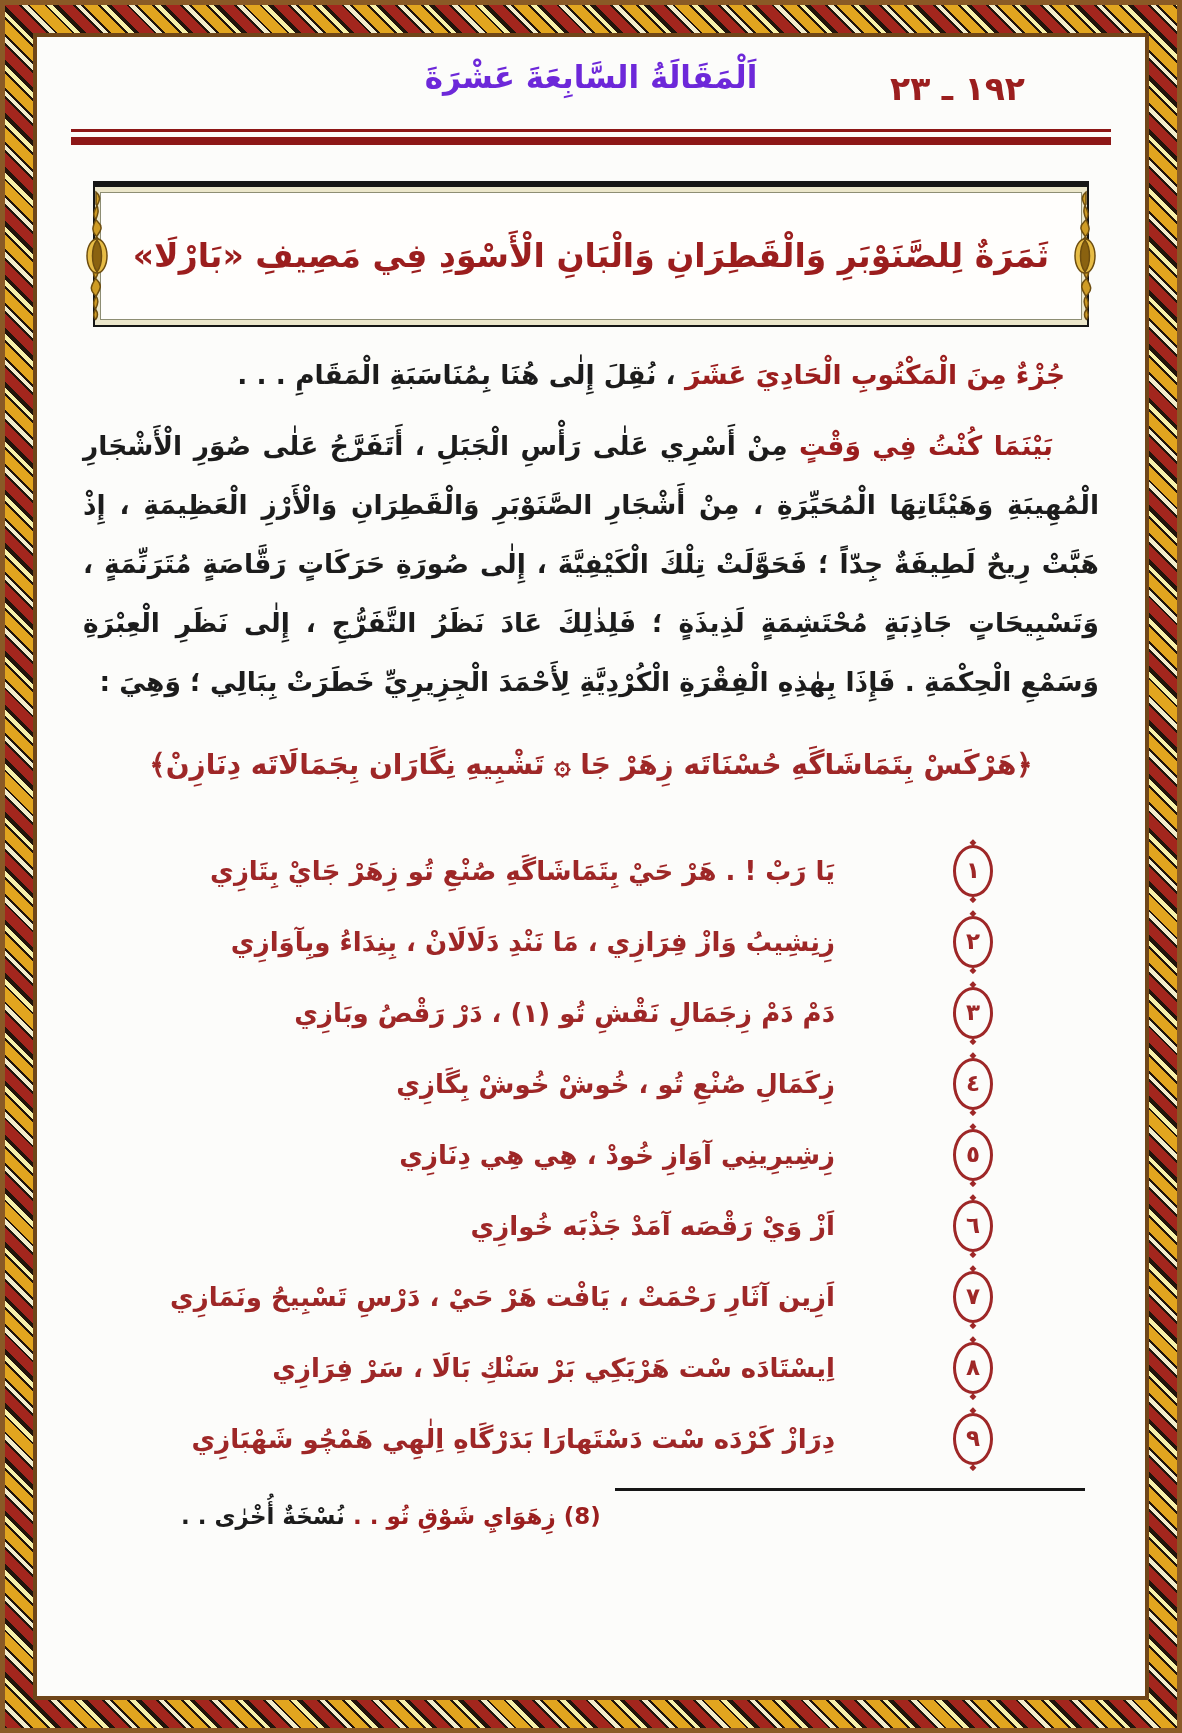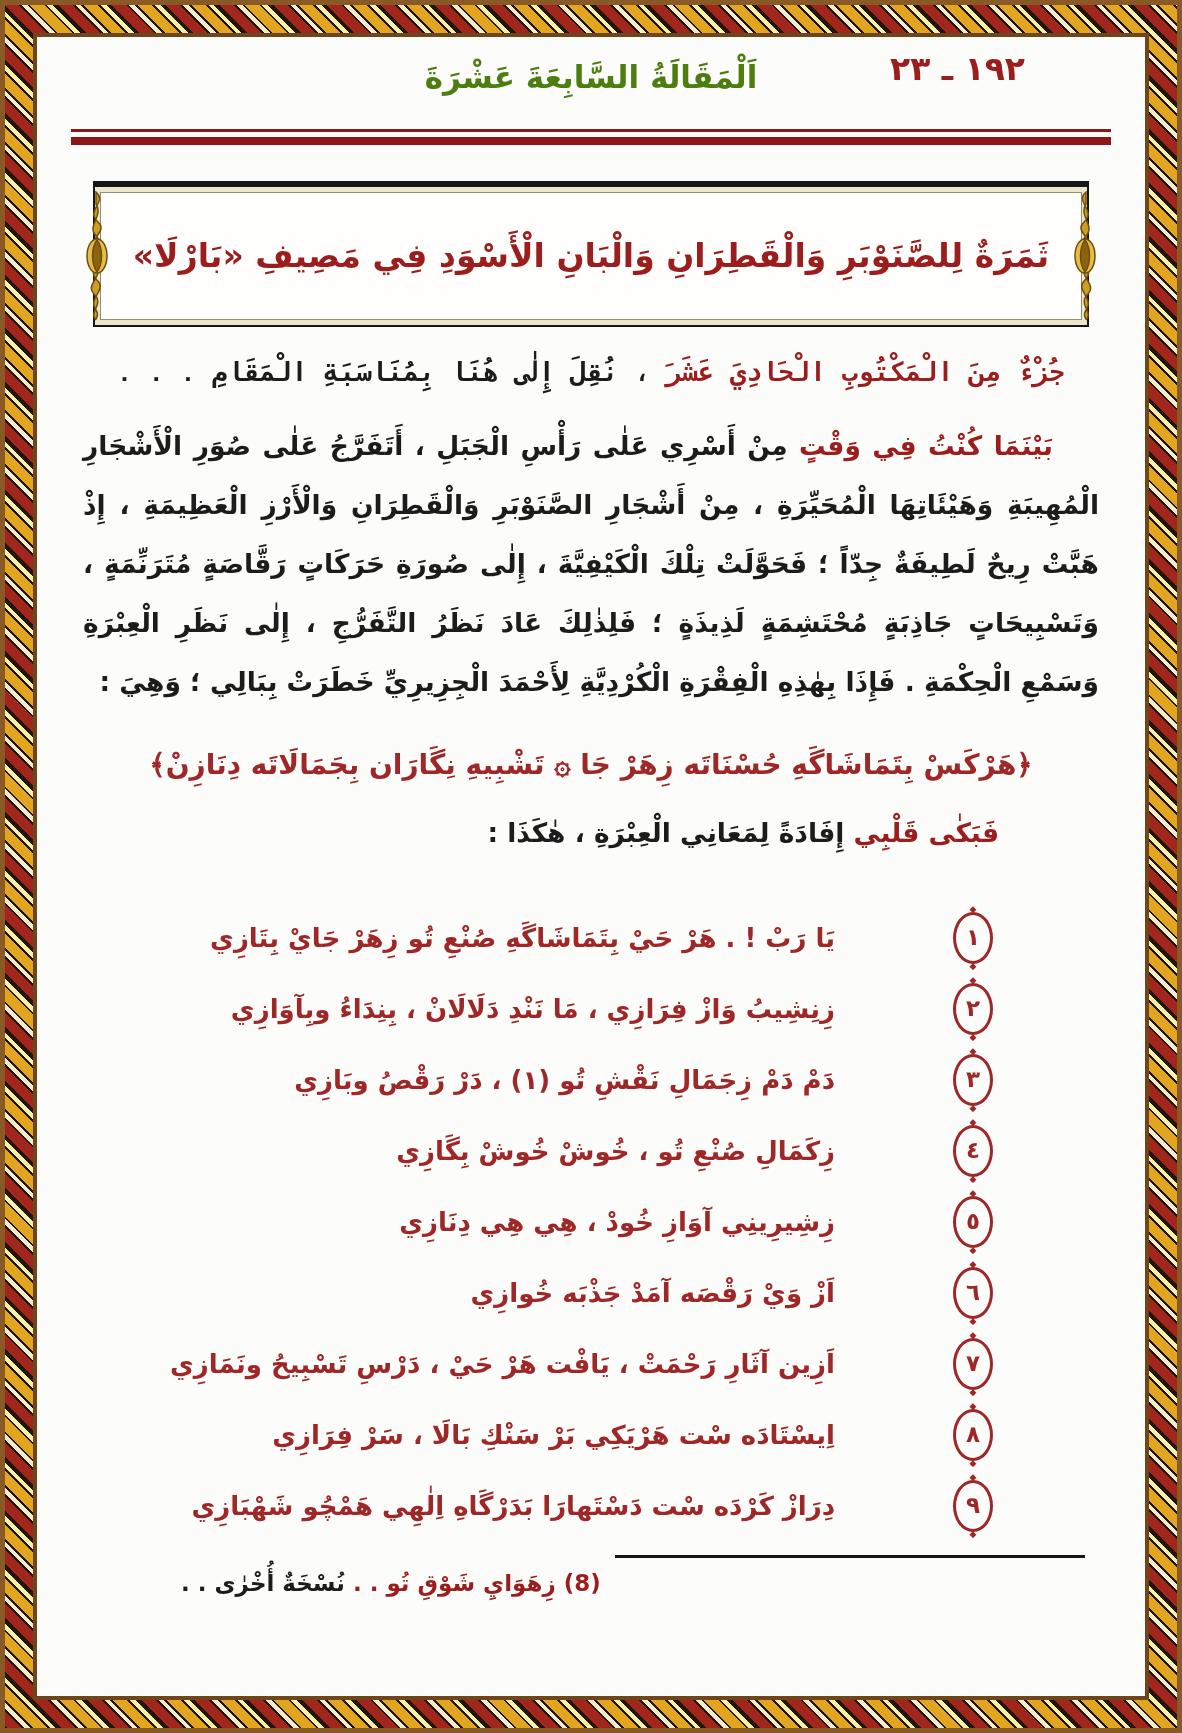--- a/index.html
+++ b/index.html
@@ -28,24 +28,24 @@
   }
   .page{
     box-sizing:border-box;width:100%;height:100%;
     background:#fcfcfa;border:4px solid #6f4619;
     padding:12px 34px 0;direction:rtl;position:relative;
   }
   
   .header{position:relative;height:64px;}
   .section-title{
     position:absolute;left:0;right:0;top:10px;text-align:center;
-    color:#4d7c0f;font-size:31px;font-weight:700;
+    color:#6d28d9;font-size:31px;font-weight:700;
   }
   .page-num{
-    position:absolute;right:86px;top:0;
+    position:absolute;right:86px;top:20px;
     color:#9b1e1e;font-size:33px;font-weight:700;letter-spacing:2px;
   }
   .double-rule{
     margin-top:16px;height:5px;
     border-top:3px solid #8d1717;border-bottom:8px solid #8d1717;
   }
   
   .title-box{
     position:relative;margin:36px 22px 0;height:138px;
     border:2px solid #161616;border-top-width:6px;
@@ -59,21 +59,21 @@
   }
   .orn{position:absolute;top:50%;width:36px;height:134px;}
   .orn.left{left:-17px;transform:translateY(-50%) scaleX(-1);}
   .orn.right{right:-17px;transform:translateY(-50%);}
   
   .p{
     font-size:26.5px;font-weight:700;color:#1c1c1c;
     line-height:59px;text-align:justify;
   }
   .p .red{color:#9b1e1e;}
-  .p1{margin:18px 0 0;text-indent:46px;font-family:Liberation Mono, monospace;}
+  .p1{margin:18px 0 0;text-indent:46px;}
   .p2{margin:12px;text-indent:46px;}
   .kurdish{
     margin:24px 0 0;text-align:center;
     color:#9e2727;font-size:28px;font-weight:700;line-height:60px;
   }
   .p3{margin:8px 0 0;text-indent:112px;}
   
   .verses{margin-top:40px;}
   .verse-row{display:flex;align-items:center;height:71px;}
   .num-cell{flex:0 0 276px;text-align:center;}
@@ -139,21 +139,20 @@
         </span>
         <div class="title-text">ثَمَرَةٌ لِلصَّنَوْبَرِ وَالْقَطِرَانِ وَالْبَانِ الْأَسْوَدِ فِي مَصِيفِ «بَارْلَا»</div>
       </div>
 
       <p class="p p1"><span class="red">جُزْءٌ مِنَ الْمَكْتُوبِ الْحَادِيَ عَشَرَ</span><span> ، نُقِلَ إِلٰى هُنَا بِمُنَاسَبَةِ الْمَقَامِ . . .</span></p>
 
       <p class="p p2"><span class="red">بَيْنَمَا كُنْتُ فِي وَقْتٍ</span><span> مِنْ أَسْرِي عَلٰى رَأْسِ الْجَبَلِ ، أَتَفَرَّجُ عَلٰى صُوَرِ الْأَشْجَارِ الْمُهِيبَةِ وَهَيْئَاتِهَا الْمُحَيِّرَةِ ، مِنْ أَشْجَارِ الصَّنَوْبَرِ وَالْقَطِرَانِ وَالْأَرْزِ الْعَظِيمَةِ ، إِذْ هَبَّتْ رِيحٌ لَطِيفَةٌ جِدّاً ؛ فَحَوَّلَتْ تِلْكَ الْكَيْفِيَّةَ ، إِلٰى صُورَةِ حَرَكَاتٍ رَقَّاصَةٍ مُتَرَنِّمَةٍ ، وَتَسْبِيحَاتٍ جَاذِبَةٍ مُحْتَشِمَةٍ لَذِيذَةٍ ؛ فَلِذٰلِكَ عَادَ نَظَرُ التَّفَرُّجِ ، إِلٰى نَظَرِ الْعِبْرَةِ وَسَمْعِ الْحِكْمَةِ . فَإِذَا بِهٰذِهِ الْفِقْرَةِ الْكُرْدِيَّةِ لِأَحْمَدَ الْجِزِيرِيِّ خَطَرَتْ بِبَالِي ؛ وَهِيَ :</span></p>
 
       <div class="kurdish">﴿هَرْكَسْ بِتَمَاشَاگَهِ حُسْنَاتَه زِهَرْ جَا ۞ تَشْبِيهِ نِگَارَان بِجَمَالَاتَه دِنَازِنْ﴾</div>
 
-      <p class="p p3"><span class="red">فَبَكٰى قَلْبِي</span><span> إِفَادَةً لِمَعَانِي الْعِبْرَةِ ، هٰكَذَا :</span></p>
 
       <div class="verses">
 
         <div class="verse-row">
           <span class="num-cell"><span class="num-oval">١</span></span>
           <span class="verse-text">يَا رَبْ ! . هَرْ حَيْ بِتَمَاشَاگَهِ صُنْعِ تُو زِهَرْ جَايْ بِتَازِي</span>
         </div>
 
         <div class="verse-row">
           <span class="num-cell"><span class="num-oval">٢</span></span>

